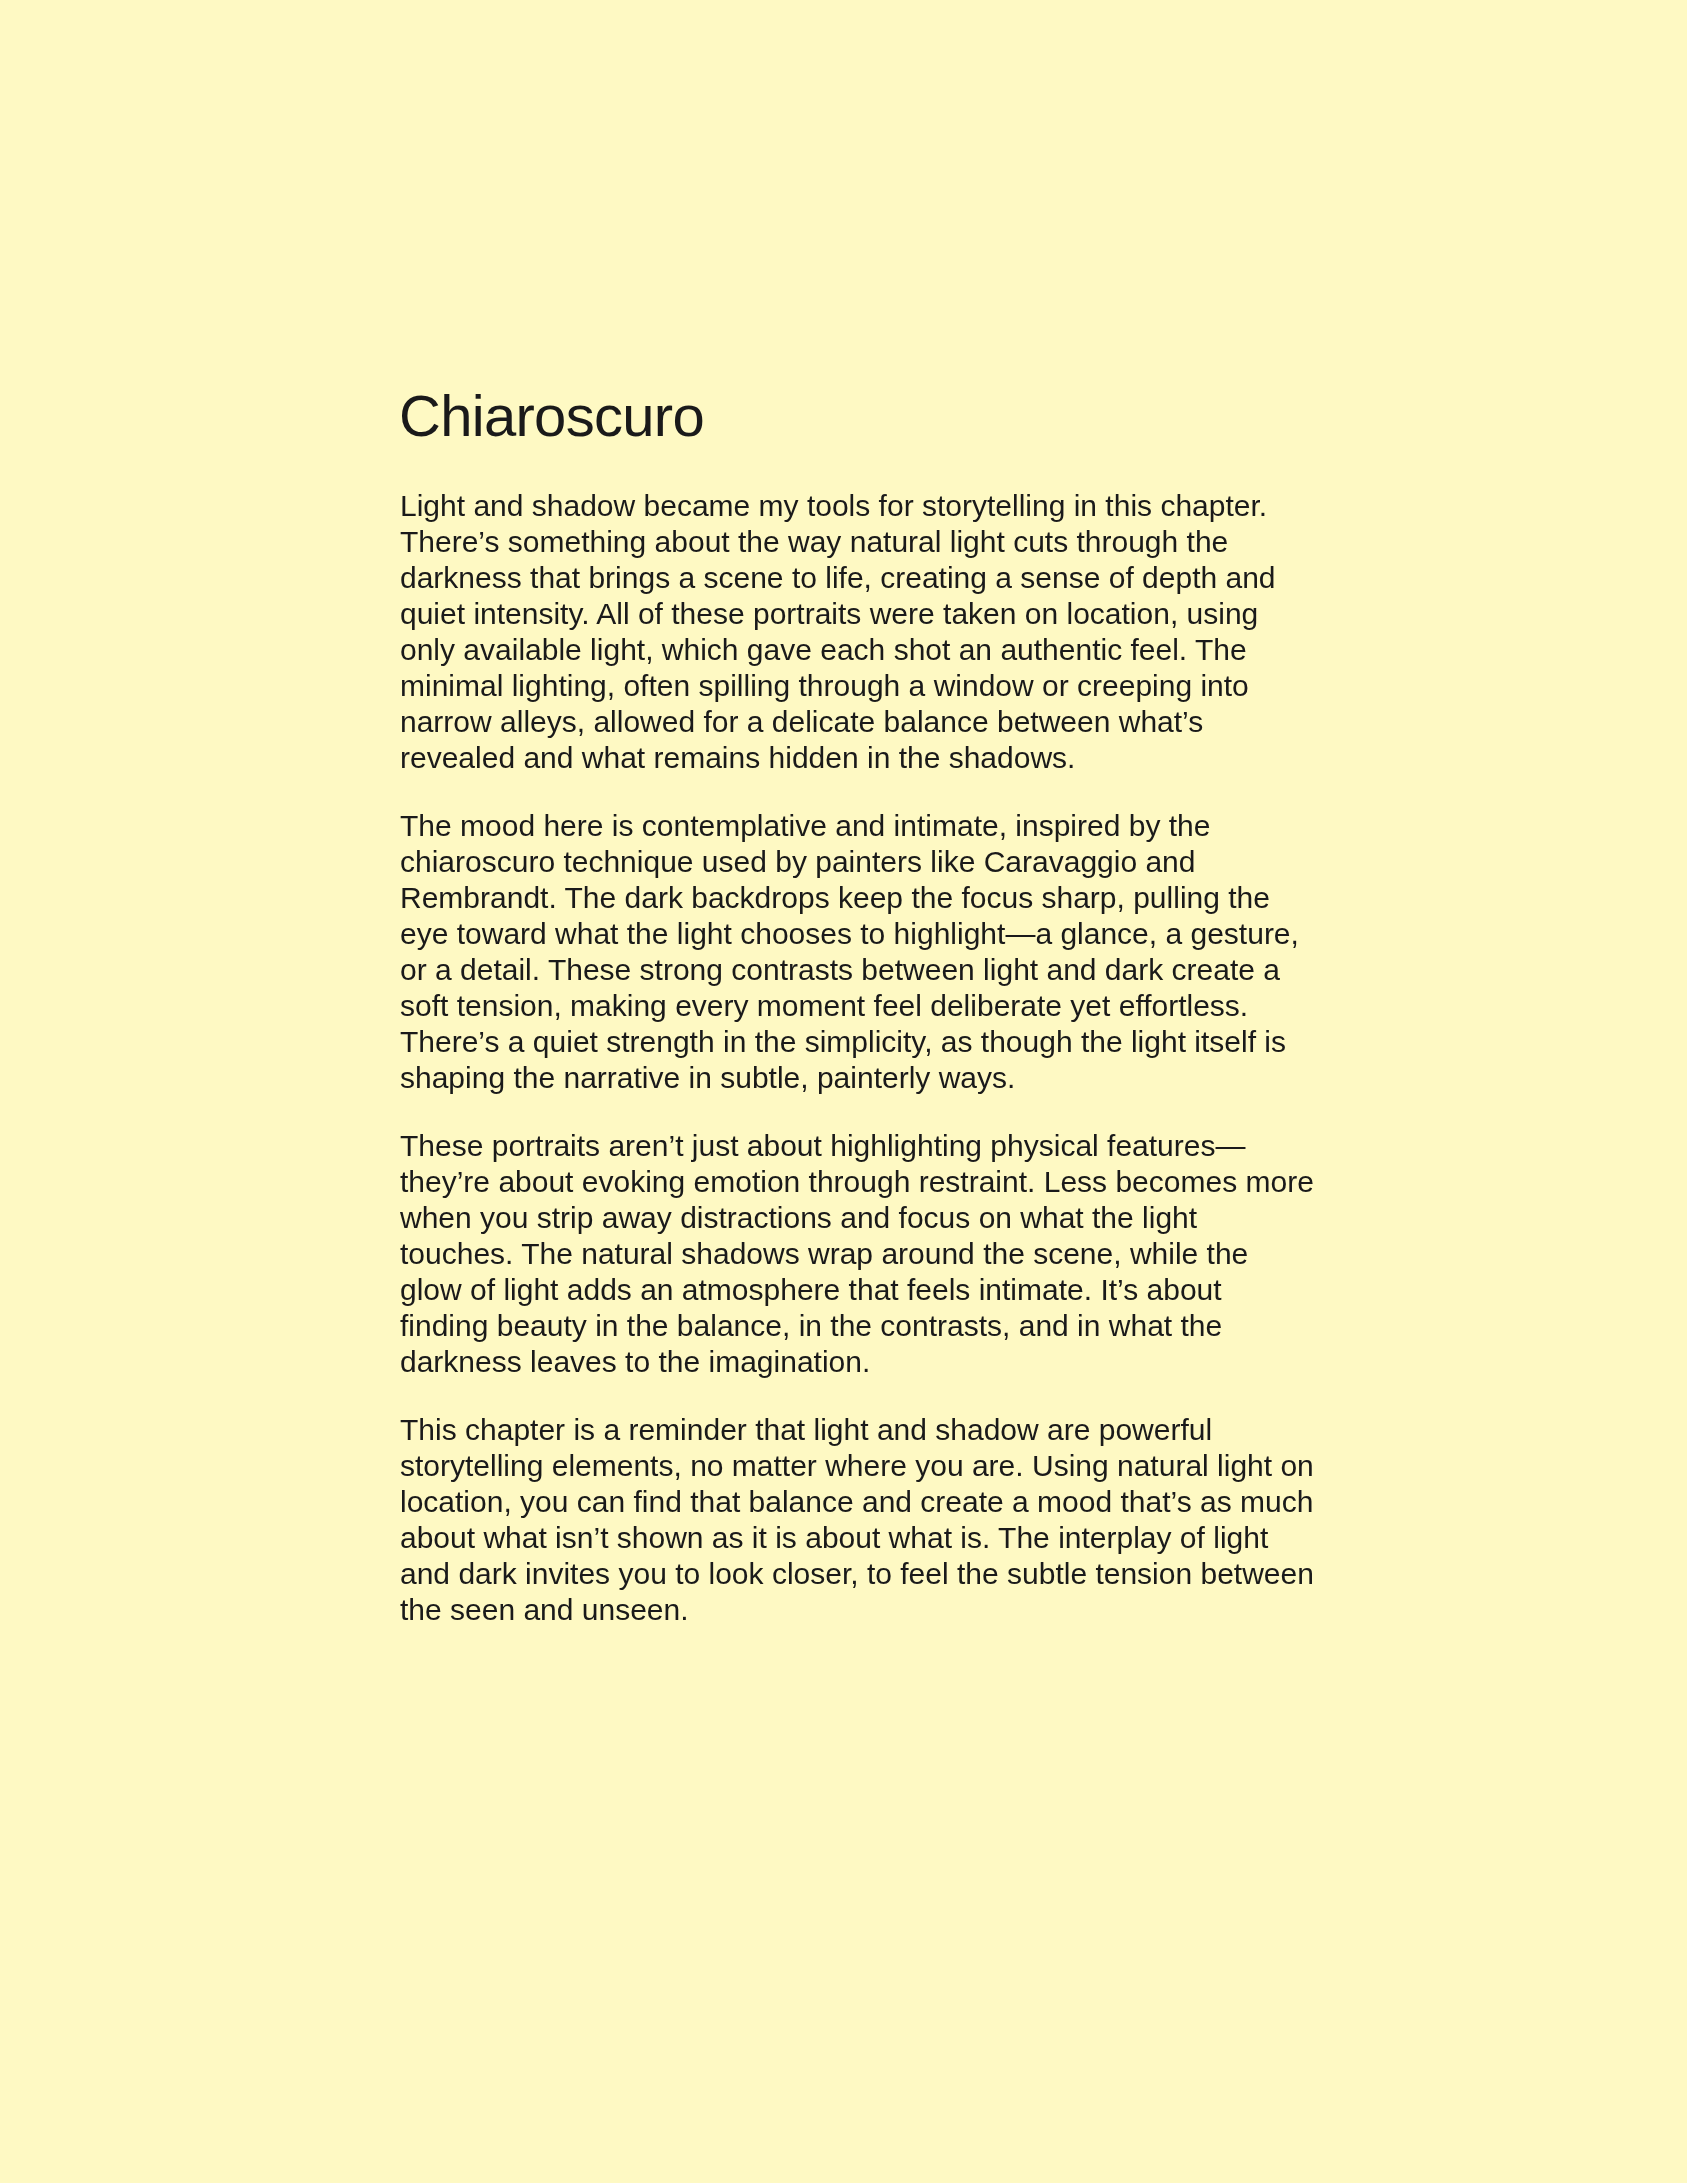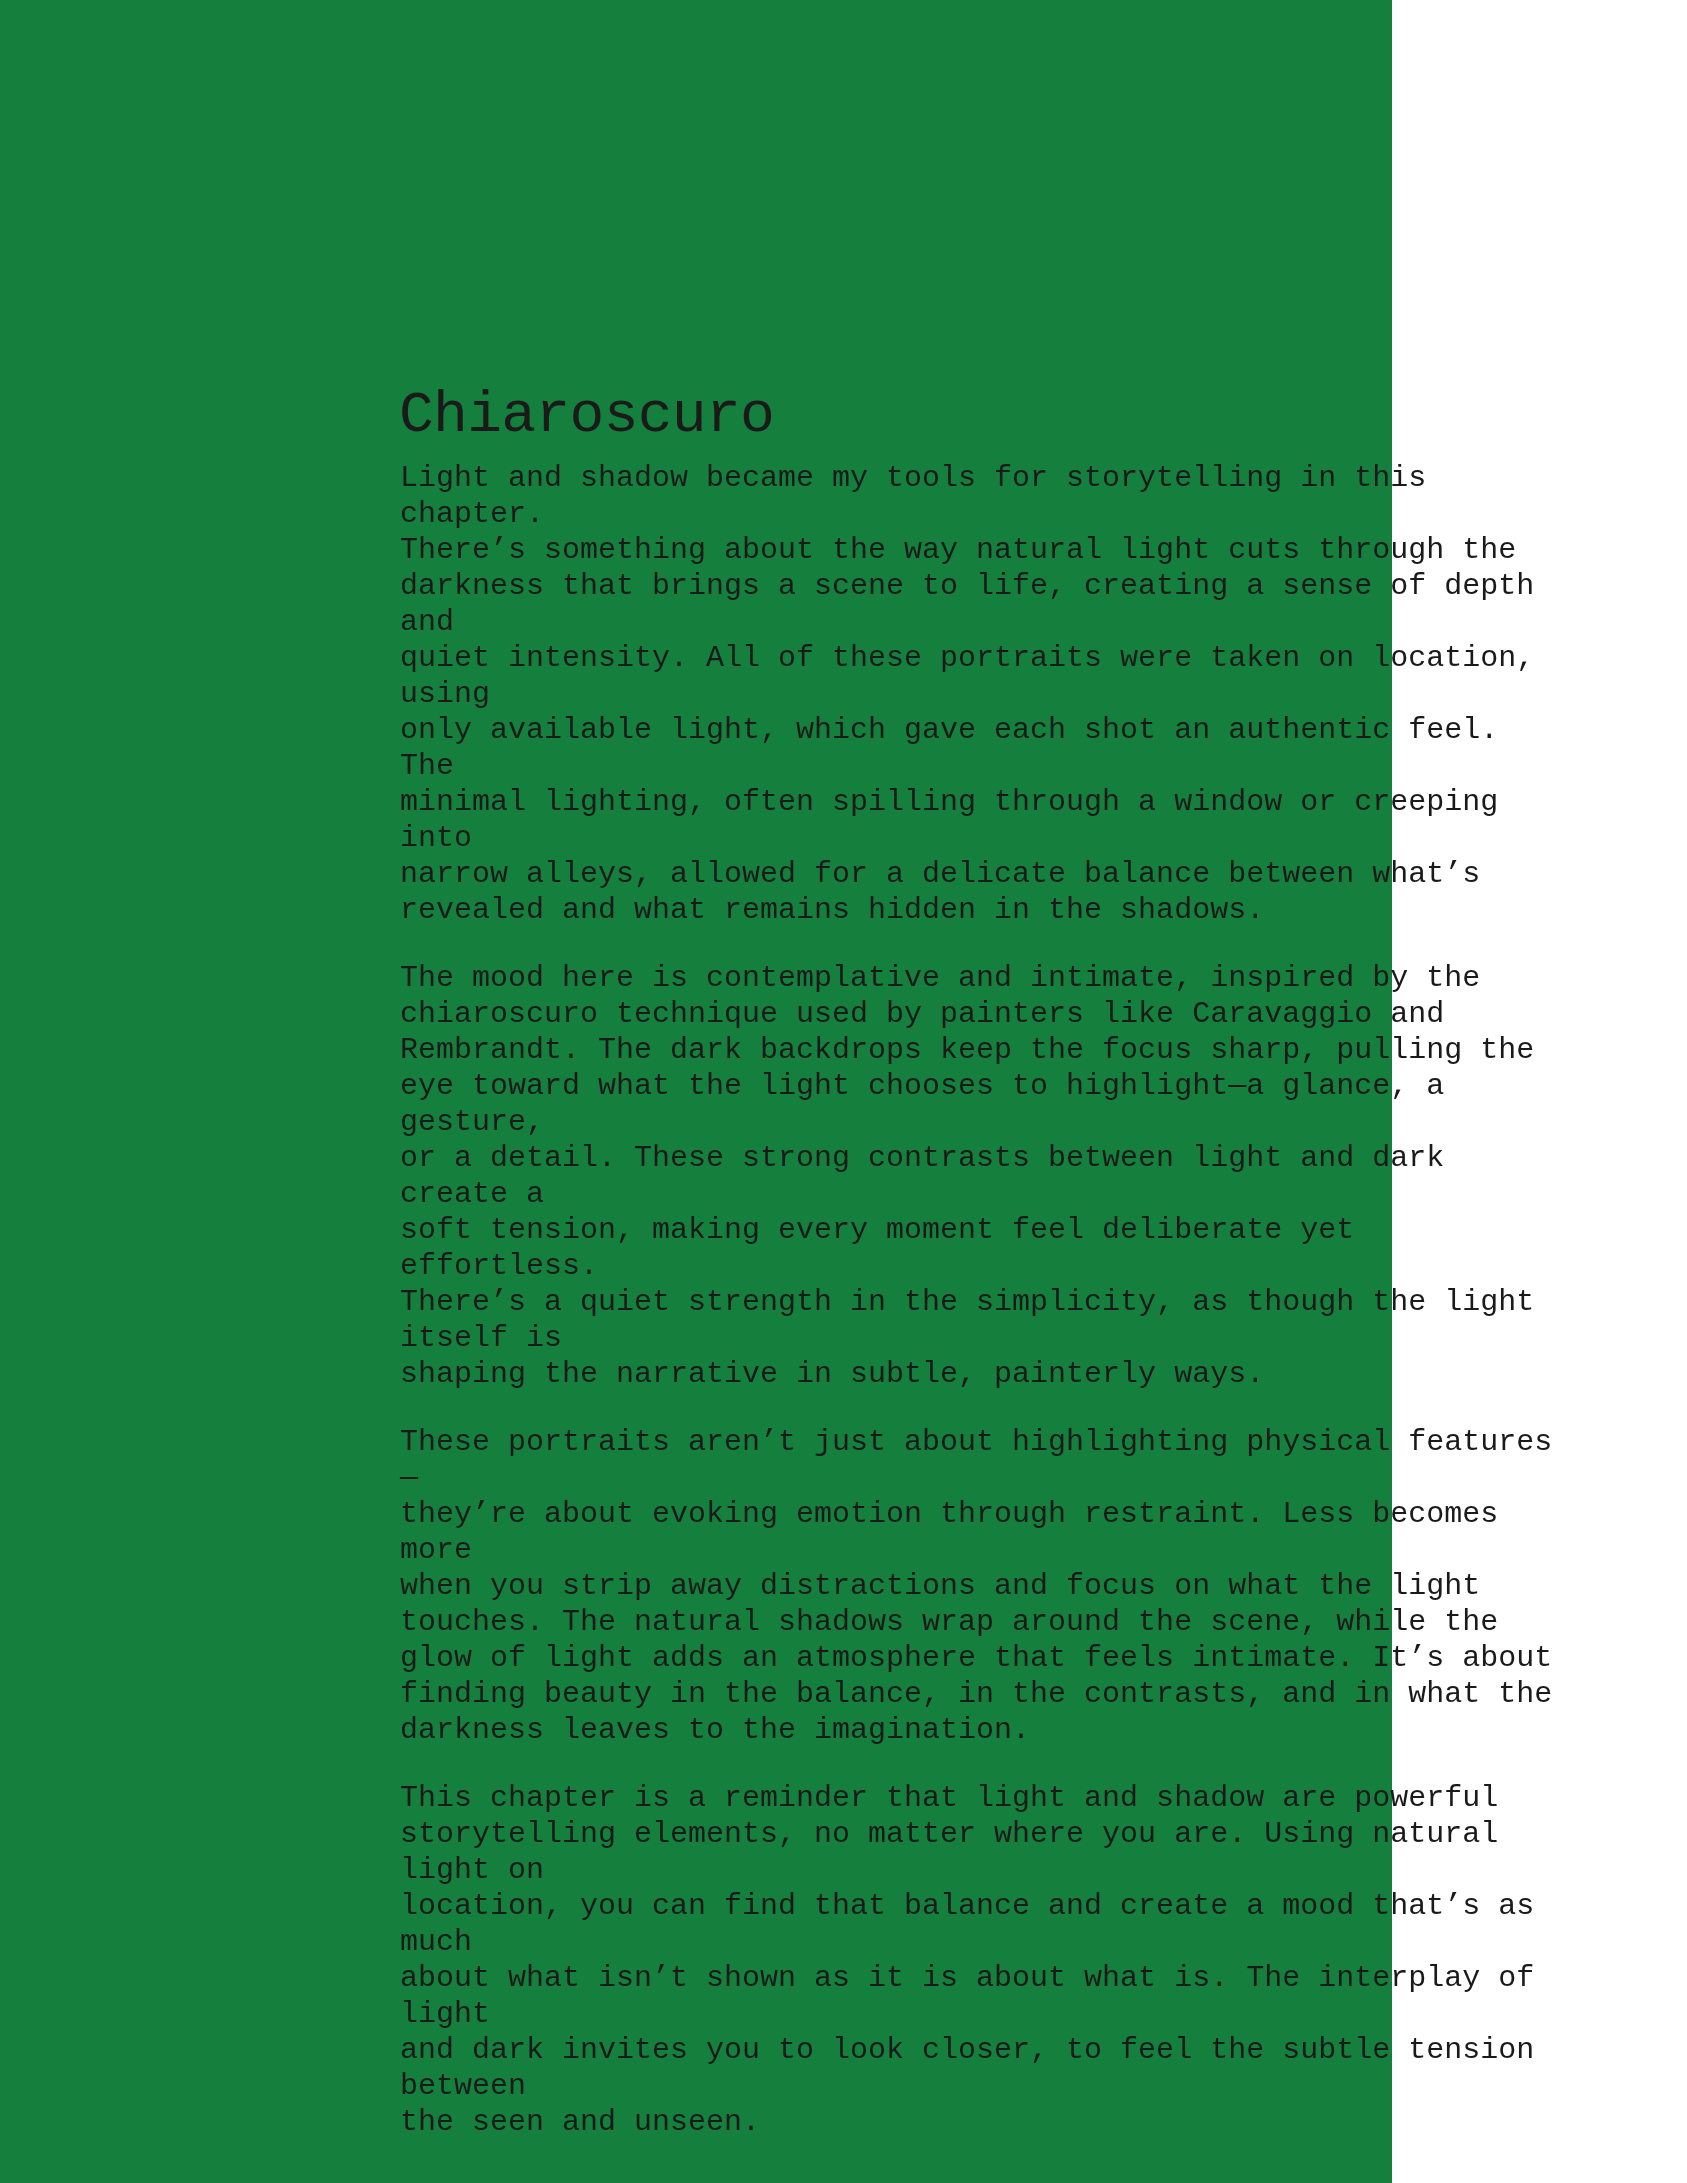--- a/index.html
+++ b/index.html
@@ -7,41 +7,41 @@
     padding: 0;
   }
   body {
     width: 1687px;
     height: 2183px;
     background: #ffffff;
     overflow: hidden;
   }
   .page {
     position: relative;
-    width: 1392px;
+    width: 1687px;
     height: 2183px;
-    background: #15803d;
+    background: #fef9c3;
     color: #1a1a1a;
-    font-family: Liberation Mono, monospace;
+    font-family: Liberation Sans, sans-serif;
   }
   .chapter-title {
     position: absolute;
     left: 399px;
     top: 387px;
     margin: 0;
     font-size: 58px;
     line-height: 58px;
     font-weight: 400;
     letter-spacing: -0.7px;
     color: #1a1a1a;
   }
   .text-block {
     position: absolute;
     left: 400px;
-    top: 460px;
+    top: 488px;
     width: 1164px;
   }
   .para {
     margin: 0 0 32px 0;
     font-size: 30px;
     line-height: 36px;
     font-weight: 400;
     white-space: pre-line; 
     color: #1a1a1a;
   }

